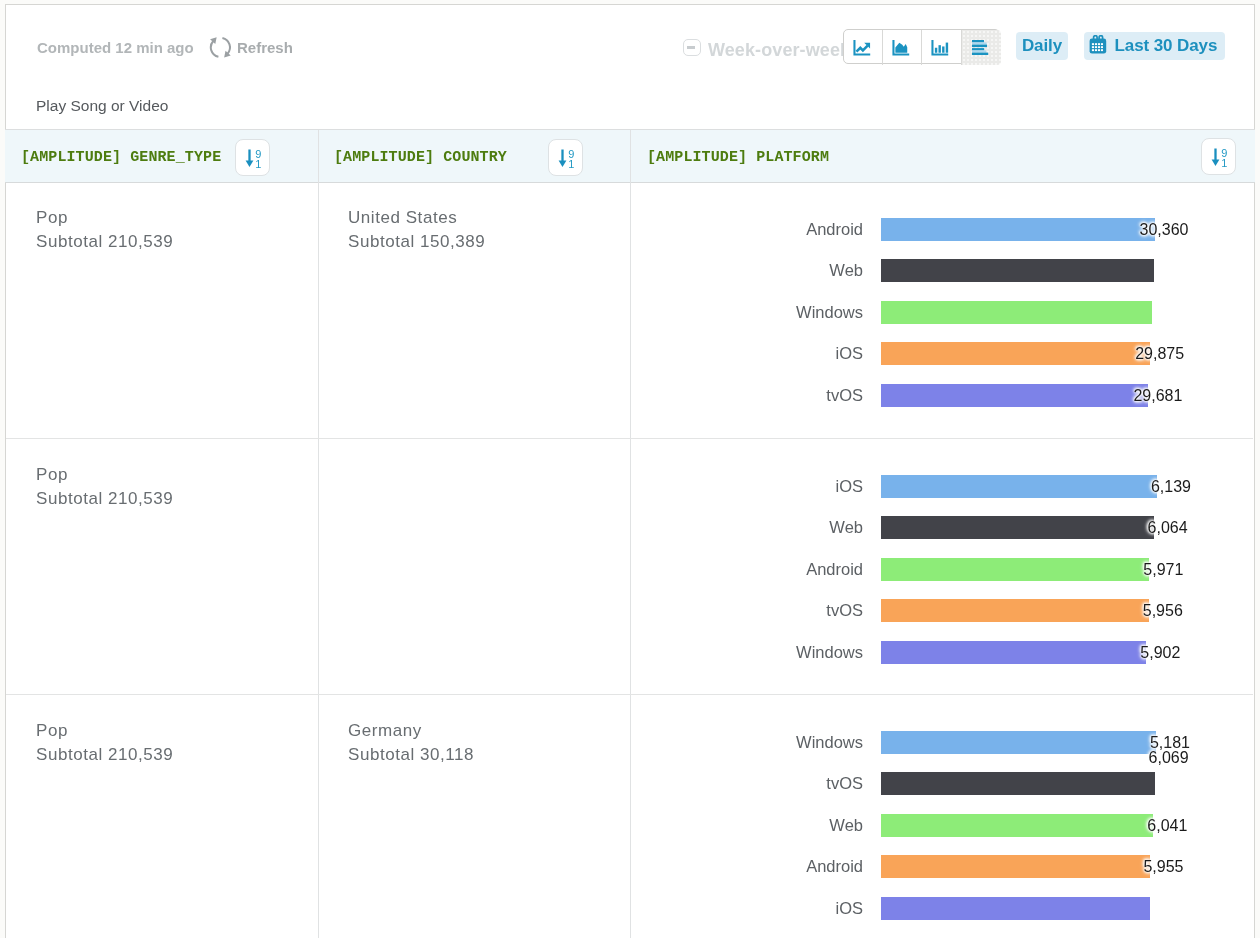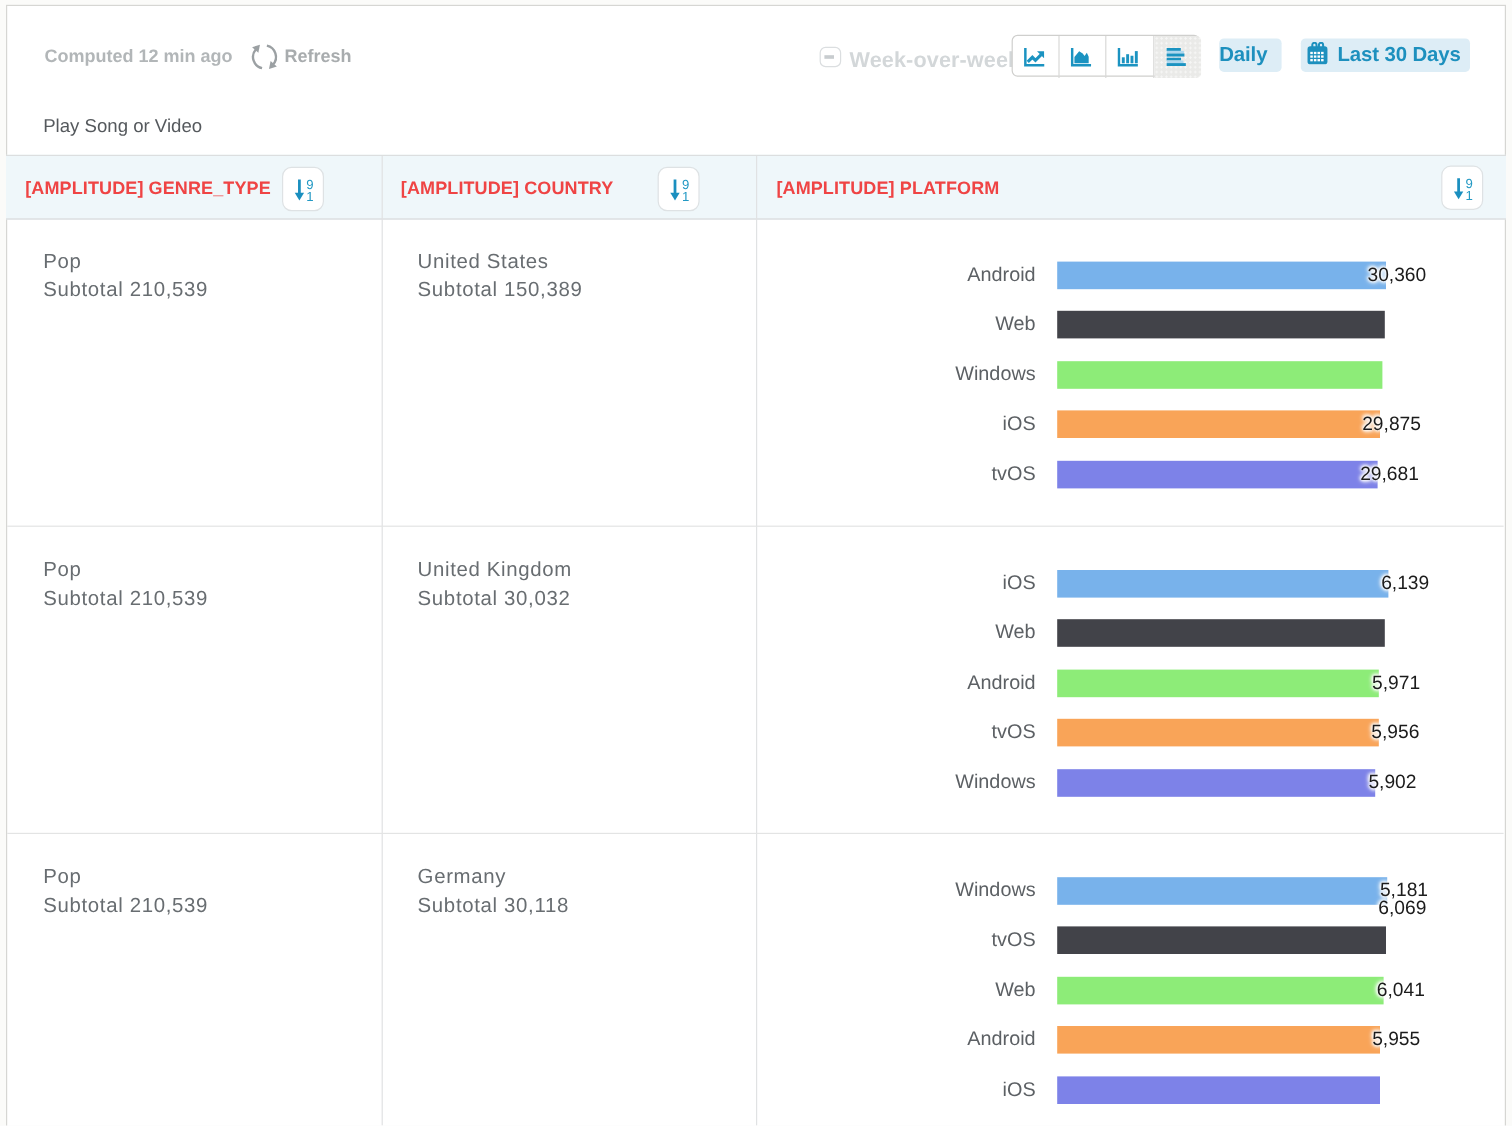--- a/index.html
+++ b/index.html
@@ -7,21 +7,21 @@
 #page { position:relative; width:1260px; height:938px; }
 #card { position:absolute; left:5px; top:4px; width:1250px; height:940px;
   background:#fff; border:1px solid #d6d6d3; }
 .abs { position:absolute; }
 .muted { font-weight:bold; }
 #hdrband { position:absolute; left:5px; top:129px; width:1250px; height:54px;
   background:#eff7fa; border-top:1px solid #dcdedf; border-bottom:1px solid #d7dadb; }
 .vline { position:absolute; top:130px; width:1px; height:808px; background:#e0e2e3; }
 .hline { position:absolute; left:6px; width:1247px; height:1px; background:#e3e4e4; }
 .htitle { position:absolute; top:149px; font-size:15px; font-weight:bold;
-  letter-spacing:0.1px; color:#ef4444; }
+  letter-spacing:0.1px; color:#4d7c0f;font-family:Liberation Mono, monospace; }
 .sortbtn { position:absolute; top:139px; width:35px; height:37px; background:#fff;
   border:1px solid #dee2e4; border-radius:8px; }
 .cell { position:absolute; font-size:17px; line-height:23.5px; color:#686d71; letter-spacing:0.55px; }
 .blab { position:absolute; left:636px; width:227px; text-align:right; font-size:16.5px;
   line-height:23px; color:#5c6064; }
 .bar { position:absolute; left:881px; height:23px; }
 .bval { position:absolute; left:881px; text-align:right; line-height:23px;
   color:#1b1b1b; font-size:16px; text-shadow:0 0 2px #fff, 0 0 3px #fff, 0 0 4px #fff, 0 0 5px #fff, 1px 1px 3px #fff, -1px -1px 3px #fff; }
 .groupbtn { position:absolute; top:0; height:35px; width:39.2px; }
 .pillbtn { position:absolute; top:32px; height:28px; background:#ddedf6; border-radius:4px;
@@ -77,21 +77,21 @@
 <rect x="0" y="0" width="12" height="2.4" fill="#1b93c1"></rect>
 <rect x="0" y="2.4" width="14.6" height="2.2" fill="#aed7ee"></rect>
 <rect x="0" y="4.6" width="15" height="2.5" fill="#1b93c1"></rect>
 <rect x="0" y="8.1" width="12.2" height="2.3" fill="#1b93c1"></rect>
 <rect x="0" y="10.4" width="14.2" height="2.2" fill="#aed7ee"></rect>
 <rect x="0" y="12.6" width="16.2" height="2.4" fill="#1b93c1"></rect>
 </svg></div>
       </div>
 </div>
 
-<div class="pillbtn" style="left:1016px;width:52px;text-align:left;line-height:27px">Daily</div>
+<div class="pillbtn" style="left:1016px;width:52px;text-align:center;line-height:27px">Daily</div>
 <div class="pillbtn" style="left:1083.5px;width:141.5px;line-height:27px">
   <div style="position:absolute;left:5px;top:3px"><svg width="18" height="19" viewBox="0 0 18 19">
 <rect x="0.6" y="3.6" width="16.6" height="15" rx="2.4" fill="#1d90be"></rect>
 <path d="M4.6 4.5 L4.6 2.4 A1.75 1.75 0 0 1 8.1 2.4 L8.1 4.5" stroke="#1d90be" stroke-width="1.7" fill="none"></path>
 <path d="M10.1 4.5 L10.1 2.4 A1.75 1.75 0 0 1 13.6 2.4 L13.6 4.5" stroke="#1d90be" stroke-width="1.7" fill="none"></path>
 <g fill="#ffffff">
 <rect x="2.9" y="8.2" width="2.1" height="1.9"></rect>
             <rect x="5.9" y="8.2" width="2.1" height="1.9"></rect>
             <rect x="8.9" y="8.2" width="2.1" height="1.9"></rect>
             <rect x="11.9" y="8.2" width="2.1" height="1.9"></rect>
@@ -147,26 +147,26 @@
 <div class="bar" style="top:259.4px;width:273.4px;background:#424349"></div>
 <div class="blab" style="top:300.8px">Windows</div>
 <div class="bar" style="top:300.8px;width:271.4px;background:#8dec78"></div>
 <div class="blab" style="top:342.2px">iOS</div>
 <div class="bar" style="top:342.2px;width:269.1px;background:#f9a458"></div>
 <div class="bval" style="top:342.2px;width:303.1px">29,875</div>
 <div class="blab" style="top:383.6px">tvOS</div>
 <div class="bar" style="top:383.6px;width:267.4px;background:#7d82e8"></div>
 <div class="bval" style="top:383.6px;width:301.4px">29,681</div>
 <div class="cell" style="left:36px;top:463px">Pop<br>Subtotal 210,539</div>
-<div class="cell" style="left:348px;top:463px">United Kingdom<br>Subtotal 30,032</div>
 <div class="blab" style="top:475.0px">iOS</div>
 <div class="bar" style="top:475.0px;width:276.0px;background:#78b2eb"></div>
 <div class="bval" style="top:475.0px;width:310.0px">6,139</div>
 <div class="blab" style="top:516.4px">Web</div>
 <div class="bar" style="top:516.4px;width:272.6px;background:#424349"></div>
+<div class="bval" style="top:516.4px;width:306.6px">6,064</div>
 <div class="blab" style="top:557.8px">Android</div>
 <div class="bar" style="top:557.8px;width:268.4px;background:#8dec78"></div>
 <div class="bval" style="top:557.8px;width:302.4px">5,971</div>
 <div class="blab" style="top:599.2px">tvOS</div>
 <div class="bar" style="top:599.2px;width:267.8px;background:#f9a458"></div>
 <div class="bval" style="top:599.2px;width:301.8px">5,956</div>
 <div class="blab" style="top:640.6px">Windows</div>
 <div class="bar" style="top:640.6px;width:265.4px;background:#7d82e8"></div>
 <div class="bval" style="top:640.6px;width:299.4px">5,902</div>
 <div class="cell" style="left:36px;top:719px">Pop<br>Subtotal 210,539</div>

